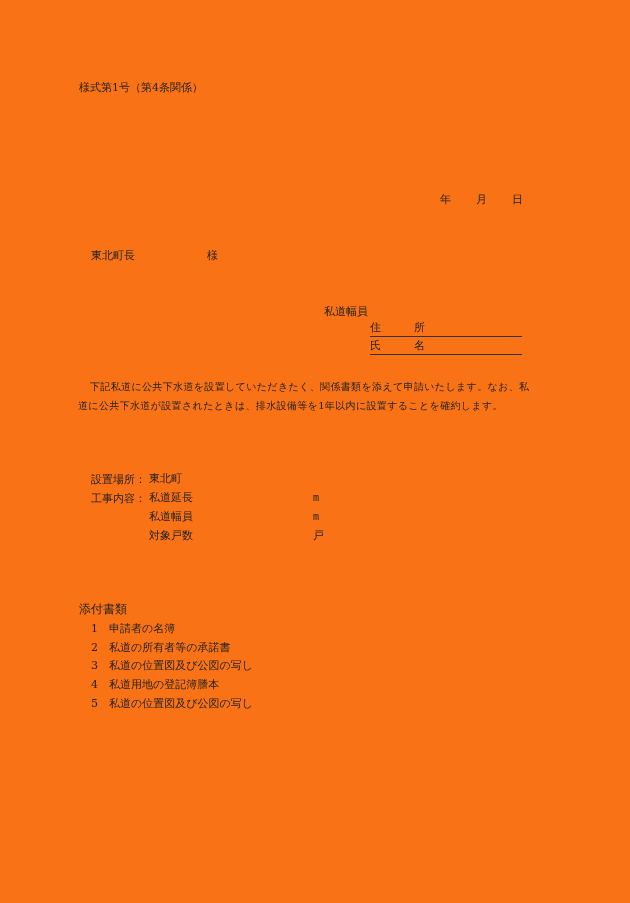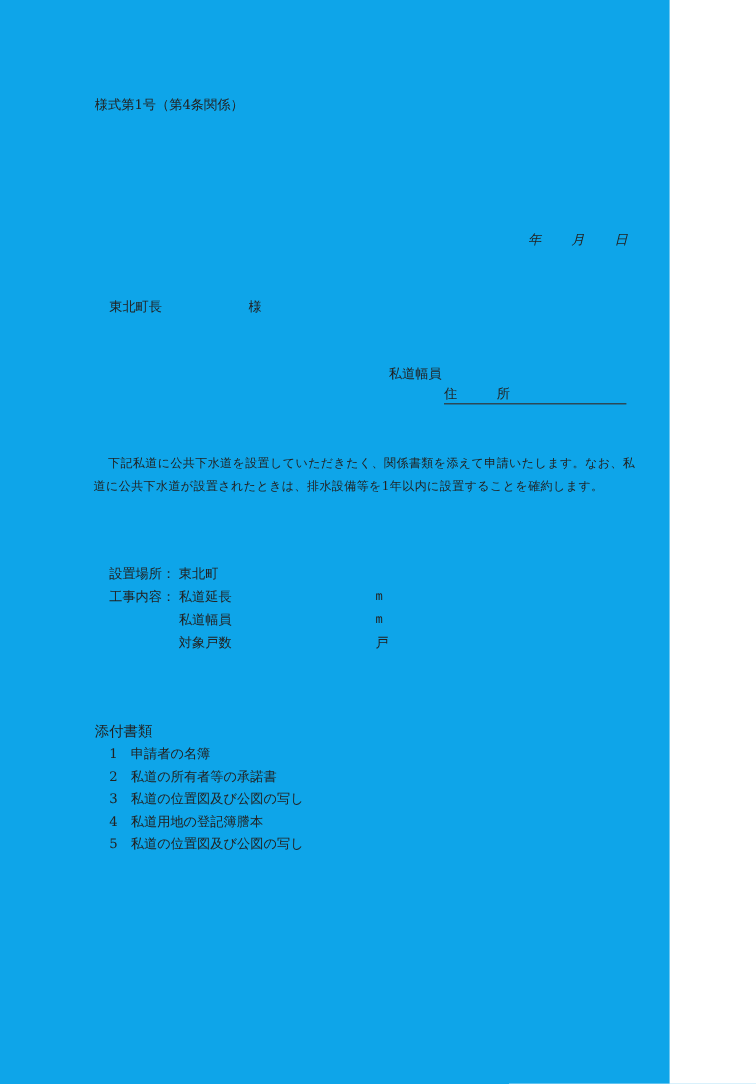--- a/index.html
+++ b/index.html
@@ -12,44 +12,45 @@
       height: 903px;
       position: relative;
       overflow: hidden;
       font-family: "DejaVu Serif", "Liberation Serif", serif;
       color: #222222;
       font-size: 11px;
     }
     .page {
       position: absolute;
       left: 0; top: 0;
-      width: 558px; height: 903px;
-      background: #0ea5e9;
+      width: 630px; height: 903px;
+      background: #f97316;
     }
     .abs { position: absolute; white-space: nowrap; line-height: 14px; }
 
     .form-number { left: 79px; top: 81px; font-size: 11px; }
     .doc-title { left: 231px; top: 137px; font-size: 11px; letter-spacing: 4.2px; }
 
-    .date-row { left: 440px; top: 193px; font-size: 11px; font-style: italic; }
+    .date-row { left: 440px; top: 193px; font-size: 11px; }
     .date-row span { display: inline-block; }
     .date-year { width: 36px; }
     .date-month { width: 36px; }
 
     .addressee { left: 91px; top: 249px; font-size: 11px; }
     .addressee-name { display: inline-block; width: 116px; }
 
     .applicant-head { left: 324px; top: 305px; font-size: 11px; }
     .applicant-field {
       left: 370px;
       width: 152px;
       font-size: 11px;
       border-bottom: 1px solid #333;
       line-height: 13px;
       padding-bottom: 1px;
+      font-family: Liberation Mono, monospace;
     }
     .field-address { top: 322px; }
     .field-name { top: 340px; }
     .field-label { letter-spacing: 11px; }
 
     .body-text {
       left: 62px;
       top: 377px;
       width: 460px;
       white-space: normal;
@@ -86,20 +87,24 @@
     <span class="addressee-name">東北町長</span><span>様</span>
   </div>
 
   <div class="abs applicant-head">私道幅員</div>
 
   <div class="abs applicant-field field-address">
     <span class="field-label">住　所</span>
     <span></span>
   </div>
 
+  <div class="abs applicant-field field-name">
+    <span class="field-label">氏　名</span>
+    <span></span>
+  </div>
 
   <div class="abs body-text">下記私道に公共下水道を設置していただきたく、関係書類を添えて申請いたします。なお、私道に公共下水道が設置されたときは、排水設備等を1年以内に設置することを確約します。</div>
 
   <div class="abs details">
     <div class="details-row" style="top:0px;">
       <span class="details-label">設置場所：</span>
       <span class="details-value">東北町</span>
     </div>
     <div class="details-row" style="top:19px;">
       <span class="details-label">工事内容：</span>

